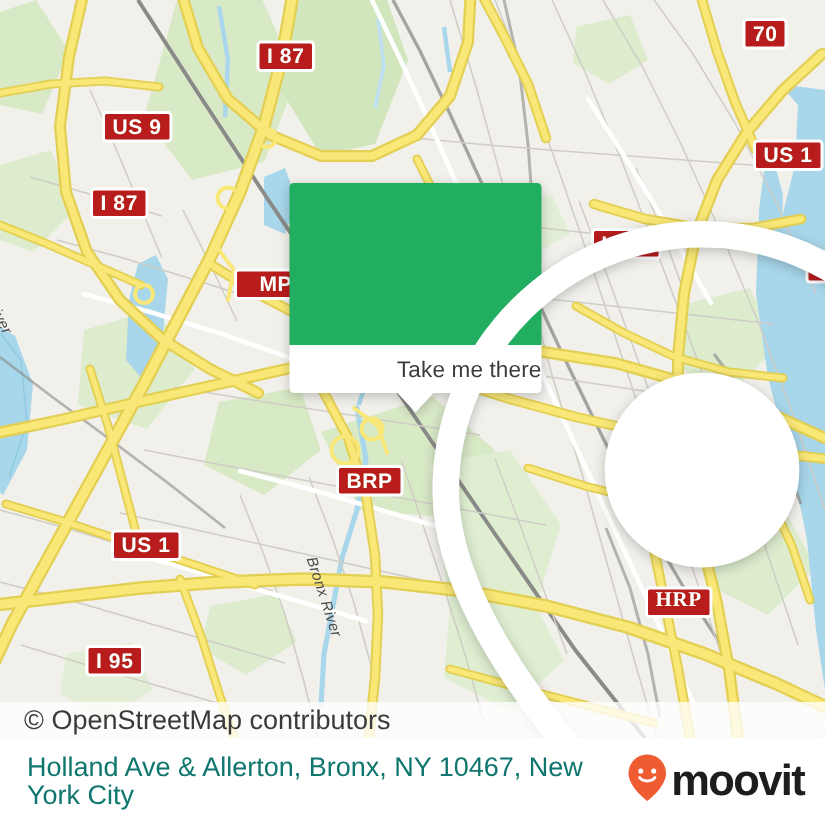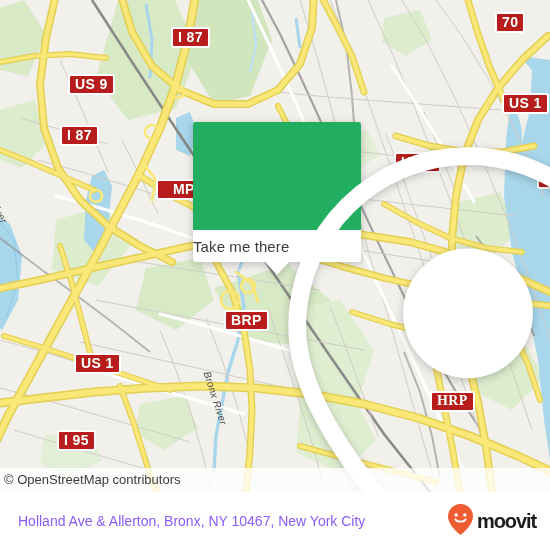--- a/index.html
+++ b/index.html
@@ -42,41 +42,41 @@
     font-style:italic;
     white-space:nowrap;
     letter-spacing:.3px;
   }
 
   
   #attribution{
     position:absolute;left:0;top:468px;width:550px;height:24px;
     background:rgba(255,255,255,.78);
     color:#3a3a3a;
-    font-size:13px;
+    font-size:18px;
     line-height:24px;
-    padding-left:4px;
+    padding-left:16px;
     box-sizing:border-box;
     white-space:nowrap;
   }
 
   
   #callout{
     position:absolute;left:193px;top:122px;width:168px;
     filter:drop-shadow(0 2px 4px rgba(0,0,0,.22));
   }
   #callout-top{
     height:108px;background:#22ae60;
     border-radius:3px 3px 0 0;
     display:flex;align-items:center;justify-content:center;
   }
   #callout-bottom{
     height:32px;background:#ffffff;
     border-radius:0 0 3px 3px;
-    display:flex;align-items:center;justify-content:flex-start;
+    display:flex;align-items:center;justify-content:flex-end;
     position:relative;
   }
   #callout-label{
     color:#3c3c3c;font-size:15px;letter-spacing:.1px;
   }
   #callout-tail{
     position:absolute;left:50%;top:32px;transform:translateX(-50%);
     width:0;height:0;
     border-left:12px solid transparent;
     border-right:12px solid transparent;
@@ -86,28 +86,28 @@
   
   #footer{
     position:absolute;left:0;top:492px;width:550px;height:58px;
     background:#ffffff;
     display:flex;align-items:center;
     box-sizing:border-box;
     padding:0 14px 0 18px;
   }
   #footer-address{
     flex:1;
-    color:#8b5cf6;
-    font-size:14px;
+    color:#0f766e;
+    font-size:18px;
     line-height:19px;
     padding-right:10px;
   }
   #logo{display:flex;align-items:center;gap:3px;}
   #logo-word{
-    color:#1d1d1d;font-size:20px;font-weight:bold;letter-spacing:-1.1px;
+    color:#1d1d1d;font-size:29px;font-weight:bold;letter-spacing:-1.1px;
     line-height:29px;
   }
 </style>
 </head>
 <body>
 
 <div id="app">
 
   <div id="map">
     <svg viewBox="0 0 550 492" xmlns="http://www.w3.org/2000/svg">

